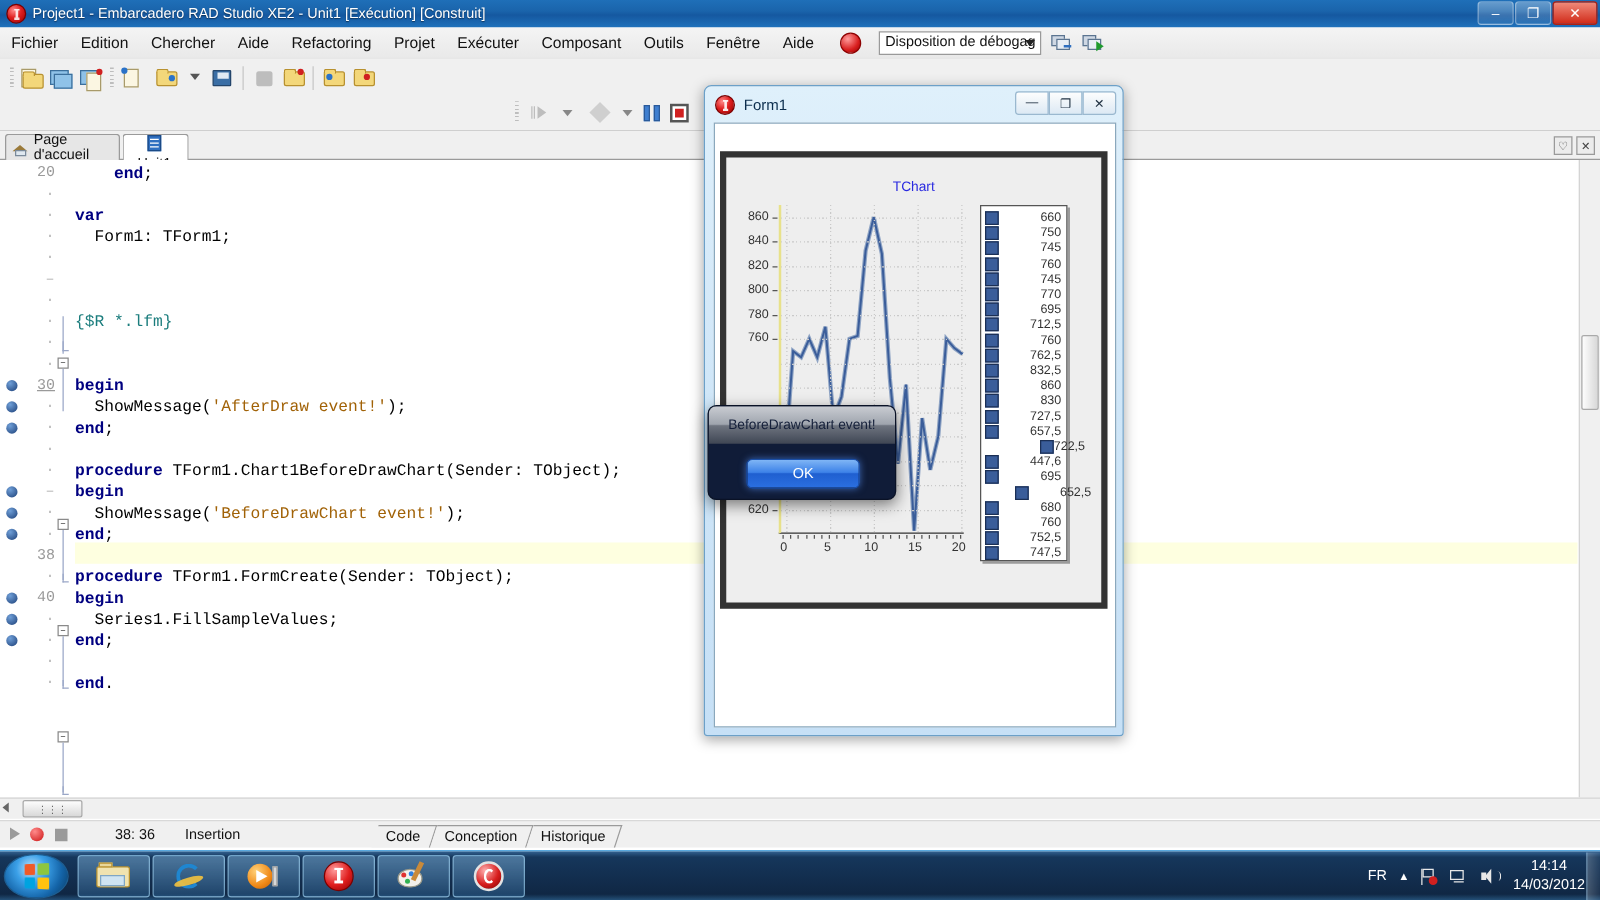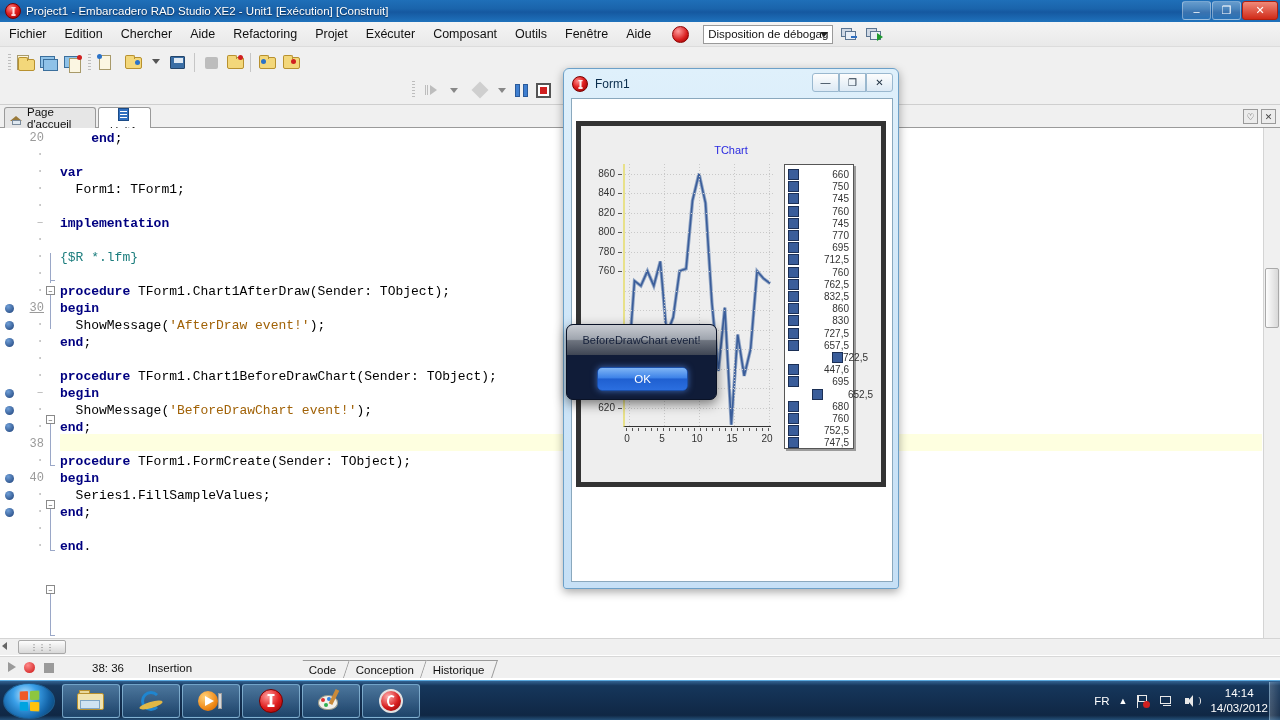--- a/index.html
+++ b/index.html
@@ -356,25 +356,23 @@
     <div class="gutter-bp"></div>
     <div class="gutter-num"></div>
     <div class="gutter-fold"></div>
     <div class="hl-line" style="top:306px;"></div>
     <div class="codearea" id="code-area">
         <div class="crow" style="top: 2px;">    <span class="kw">end</span>;</div>
         <div class="crow" style="top: 19px;"></div>
         <div class="crow" style="top: 36px;"><span class="kw">var</span></div>
         <div class="crow" style="top: 53px;">  Form1: TForm1;</div>
         <div class="crow" style="top: 70px;"></div>
-        <div class="crow" style="top: 87px;"><span class="kw">implementation</span></div>
         <div class="crow" style="top: 104px;"></div>
         <div class="crow" style="top: 121px;"><span class="cmt">{$R *.lfm}</span></div>
         <div class="crow" style="top: 138px;"></div>
-        <div class="crow" style="top: 155px;"><span class="kw">procedure</span> TForm1.Chart1AfterDraw(Sender: TObject);</div>
         <div class="crow" style="top: 172px;"><span class="kw">begin</span></div>
         <div class="crow" style="top: 189px;">  ShowMessage(<span class="str">'AfterDraw event!'</span>);</div>
         <div class="crow" style="top: 206px;"><span class="kw">end</span>;</div>
         <div class="crow" style="top: 223px;"></div>
         <div class="crow" style="top: 240px;"><span class="kw">procedure</span> TForm1.Chart1BeforeDrawChart(Sender: TObject);</div>
         <div class="crow" style="top: 257px;"><span class="kw">begin</span></div>
         <div class="crow" style="top: 274px;">  ShowMessage(<span class="str">'BeforeDrawChart event!'</span>);</div>
         <div class="crow" style="top: 291px;"><span class="kw">end</span>;</div>
         <div class="crow" style="top: 308px;"></div>
         <div class="crow" style="top: 325px;"><span class="kw">procedure</span> TForm1.FormCreate(Sender: TObject);</div>

